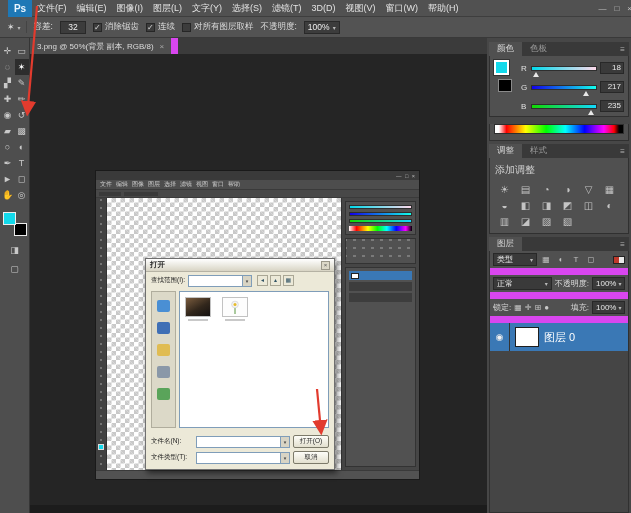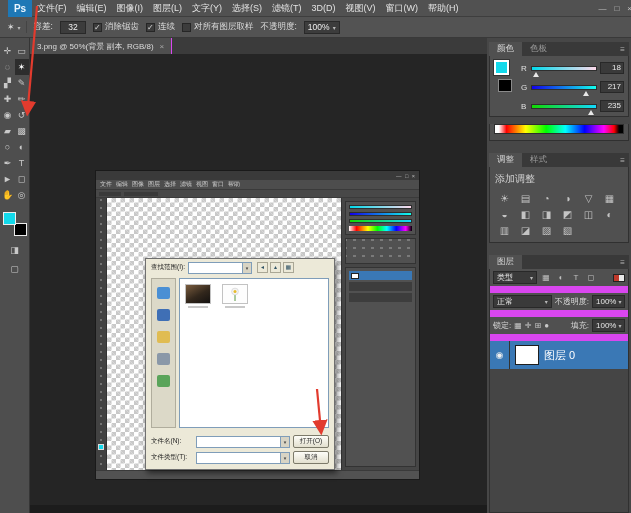--- a/index.html
+++ b/index.html
@@ -27,28 +27,28 @@
 .tools{display:flex;flex-wrap:wrap;width:28px}
 .tool{width:14px;height:16px;display:flex;align-items:center;justify-content:center;font-size:9px;color:#c9c9c9}
 .tool.selected{background:#2d2d2d;color:#fff}
 .swatches{position:relative;width:24px;height:24px;margin-top:9px}
 .fg-swatch{position:absolute;left:0;top:0;width:13px;height:13px;border:1px solid #ededed;z-index:2}
 .bg-swatch{position:absolute;right:0;bottom:0;width:13px;height:13px;border:1px solid #ededed}
 .tool-extra{margin-top:9px;color:#c9c9c9;font-size:9px}
 
 
 .tabbar{position:absolute;left:30px;top:38px;width:457px;height:16px;background:#3b3b3b;display:flex;z-index:3}
-.doc-tab{display:flex;align-items:center;gap:6px;background:#4f4f4f;padding:0 7px;font-size:8px;color:#dadada;border-right:1px solid #d946ef}
+.doc-tab{display:flex;align-items:center;gap:6px;background:#4f4f4f;padding:0 7px;font-size:8px;color:#dadada;border-right:7px solid #d946ef}
 .tab-close{color:#a8a8a8;font-size:8px}
 .canvas{position:absolute;left:30px;top:54px;width:457px;height:451px;background:#252525;overflow:hidden;z-index:2}
 .statusbar{position:absolute;left:30px;top:505px;width:457px;height:8px;background:#1c1c1c;z-index:3}
 
 
 .rightcol{position:absolute;left:487px;top:38px;width:144px;height:475px;background:#474747;z-index:4;padding:4px 2px 0 2px;display:flex;flex-direction:column}
-.panel{margin-bottom:12px}
+.panel{margin-bottom:3px}
 .ptabs{height:14px;background:#393939;display:flex;align-items:stretch}
 .ptab{padding:0 8px;font-size:8.5px;color:#d6d6d6;background:#505050;display:flex;align-items:center}
 .ptab.inactive{background:transparent;color:#9c9c9c}
 .pmenu{margin-left:auto;color:#b5b5b5;font-size:8px;display:flex;align-items:center;padding-right:4px}
 .pbody{background:#505050;border:1px solid #303030;border-top:none;padding:4px}
 
 .color-body{display:flex;gap:5px}
 .sw-col{position:relative;width:22px;height:36px;flex:0 0 auto}
 .fg2{position:absolute;left:0;top:0;width:15px;height:15px;border:2px solid #fff;outline:1px solid #333}
 .bg2{position:absolute;left:4px;top:19px;width:14px;height:13px;background:#000;border:1px solid #8a8a8a}
@@ -270,20 +270,24 @@
           </div>
           <div class="iw-lrow"></div>
           <div class="iw-lrow"></div>
         </div>
       </div>
     </div>
     <div class="iw-status"></div>
   </div>
 
   <div class="dialog">
+    <div class="dlg-title">
+      <span class="dlg-title-text">打开</span>
+      <span class="dlg-close">×</span>
+    </div>
     <div class="dlg-lookin">
       <span class="dlg-label">查找范围(I):</span>
       <span class="dlg-combo">
           <span class="dd">▾</span>
         </span>
       <span class="dlg-nav">
         <span class="nav-btn">◂</span>
         <span class="nav-btn">▴</span>
         <span class="nav-btn">▦</span>
       </span>

